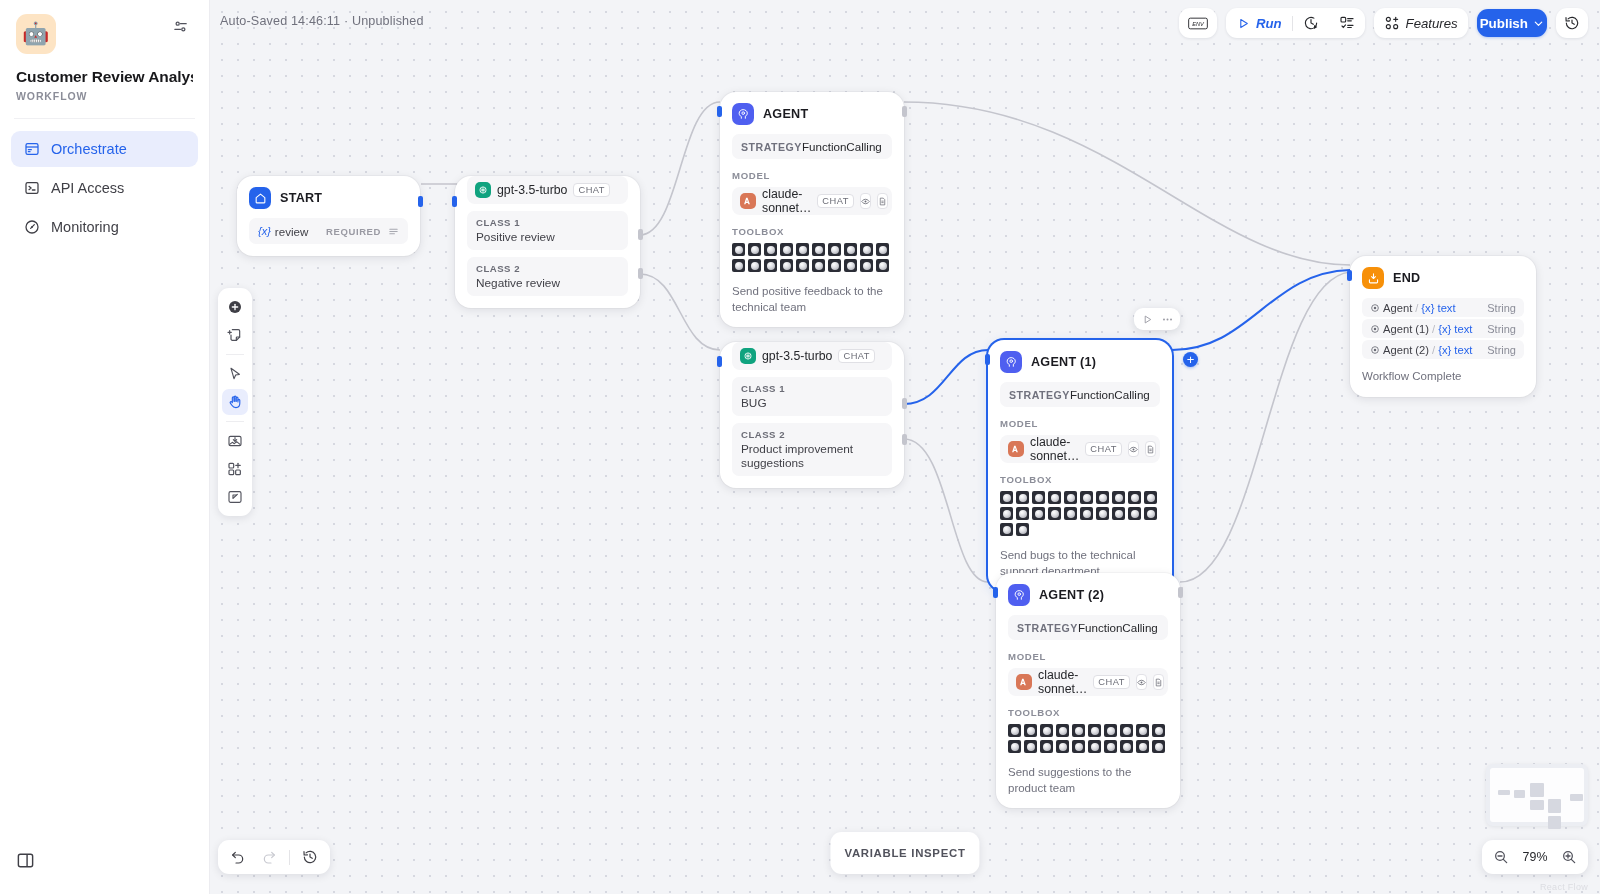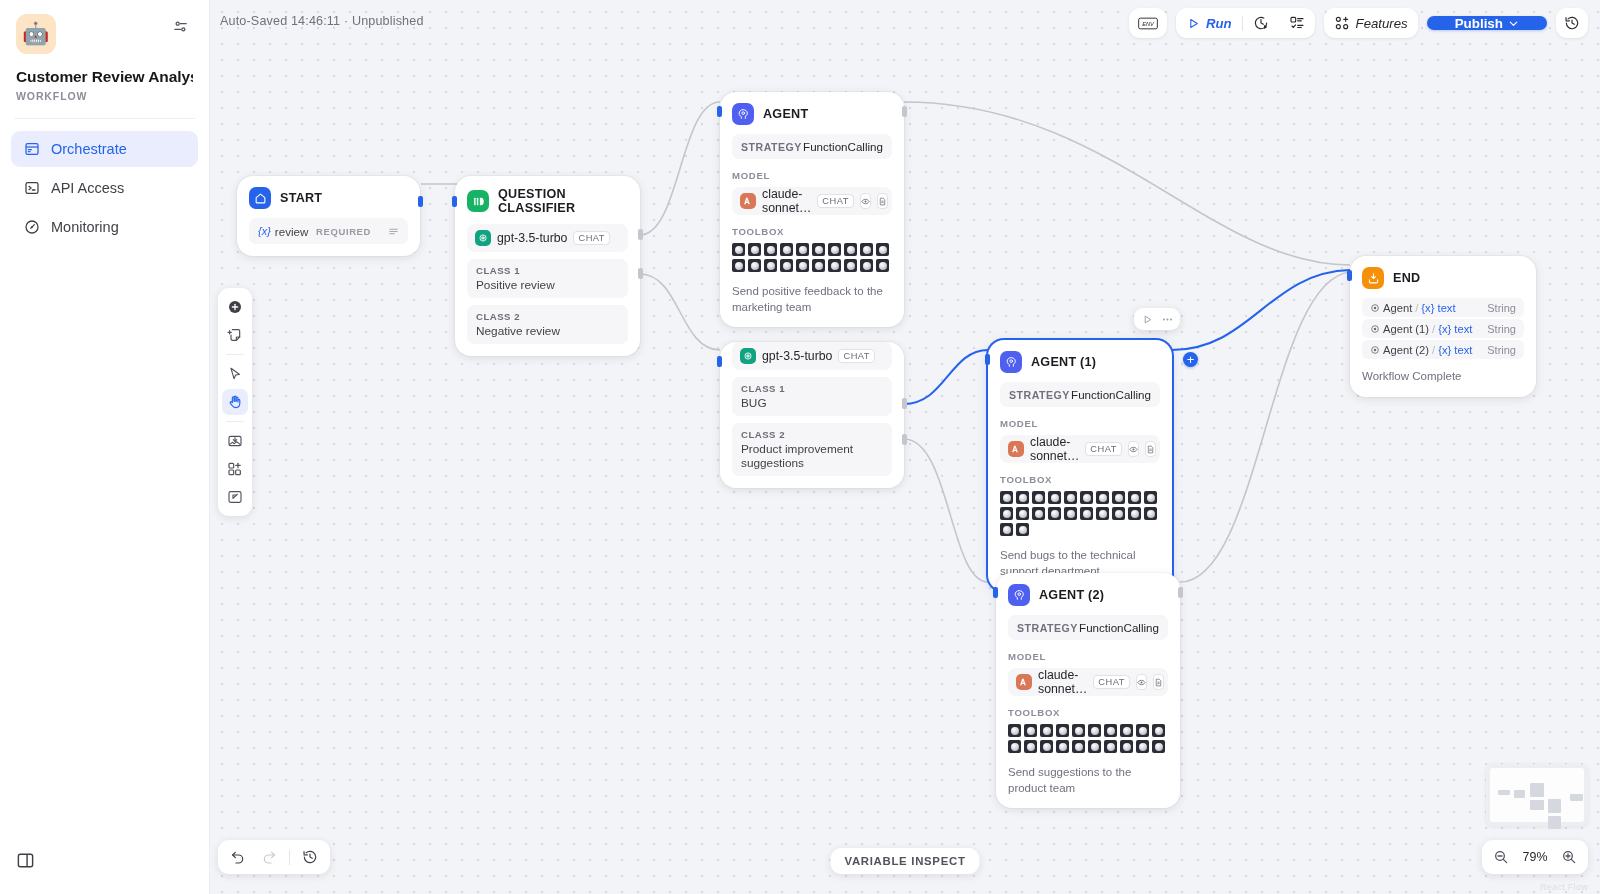--- a/index.html
+++ b/index.html
@@ -65,21 +65,21 @@
   }
   .tr-btn {
     display: flex; align-items: center; gap: 6px; height: 30px; padding: 0 10px;
     font-size: 13.2px; color: #26272b; cursor: pointer; border-radius: 11px; font-style: italic;
   }
   .tr-btn.env { padding: 0 9px; }
   .run-btn { color: #2563eb; font-weight: bold; padding-left: 11px; padding-right: 10px; }
   .vline { width: 1px; height: 15px; background: #e4e4e7; }
   .publish {
     background: #2563eb; color: #fff; font-weight: bold; font-size: 13.4px;
-    height: 14px; padding: 0 28px; border-radius: 11px;
+    height: 28px; padding: 0 3px; border-radius: 11px;
     display: flex; align-items: center; gap: 5px; cursor: pointer;
     box-shadow: 0 1px 3px rgba(37,99,235,.3);
   }
   .icon-btn-solo {
     background: #fff; width: 32px; height: 30px; border-radius: 11px;
     display: flex; align-items: center; justify-content: center; cursor: pointer;
     box-shadow: 0 1px 3px rgba(16,24,40,.09); color: #26272b;
   }
 
   
@@ -144,21 +144,21 @@
 
   .class-row { background: #f6f6f8; border-radius: 7px; padding: 6px 9px; margin-top: 7px; }
   .class-label { font-size: 9.6px; font-weight: bold; letter-spacing: 0.5px; color: #6b6c76; }
   .class-value { font-size: 11.8px; color: #3f3f46; margin-top: 2px; }
 
   .sec-label {
     font-size: 9.6px; font-weight: bold; letter-spacing: 0.7px; color: #8b8d98;
     margin: 11px 0 6px 0;
   }
   .strategy-row {
-    display: flex; align-items: center; justify-content: space-between;
+    display: flex; align-items: center; 
     background: #f6f6f8; border-radius: 7px; height: 25px; padding: 0 9px;
   }
   .strategy-k { font-size: 10.6px; letter-spacing: 0.5px; color: #70717d; font-weight: bold; }
   .strategy-v { font-size: 11.6px; color: #26272b; }
 
   .toolbox-grid { display: flex; flex-wrap: wrap; gap: 3px; }
   .tool-tile {
     width: 13px; height: 13px; border-radius: 2px;
     background: #2b2d36;
     display: flex; align-items: center; justify-content: center;
@@ -199,21 +199,21 @@
   
   .bottom-left-bar {
     position: absolute; left: 8px; bottom: 20px; height: 34px; background: #fff;
     border-radius: 11px; display: flex; align-items: center; padding: 0 6px; gap: 3px;
     box-shadow: 0 2px 8px rgba(16,24,40,.10);
   }
   .blb-btn { width: 28px; height: 28px; border-radius: 7px; display: flex; align-items: center; justify-content: center; color: #3f3f46; cursor: pointer; }
   .blb-btn.disabled { color: #c8c9d0; }
   .var-inspect {
     position: absolute; left: 50%; transform: translateX(-50%); bottom: 20px;
-    background: #fff; border-radius: 11px; height: 26px; display: flex; align-items: center;
+    background: #fff; border-radius: 11px; height: 42px; display: flex; align-items: center;
     padding: 0 14px; font-size: 11.4px; font-weight: bold; letter-spacing: 0.7px; color: #51525c;
     box-shadow: 0 2px 8px rgba(16,24,40,.10); cursor: pointer;
   }
   .minimap {
     position: absolute; right: 12px; bottom: 68px; width: 102px; height: 62px;
     background: #fdfdfe; border-radius: 7px; border: 4px solid #eceef3;
     box-shadow: 0 1px 4px rgba(16,24,40,.08);
   }
   .mm-node { position: absolute; background: #d6d8e0; border-radius: 1px; }
   .zoom-bar {
@@ -446,44 +446,34 @@
           </svg>
         </div>
         <div class="node-title">START</div>
       </div>
       <div class="node-body">
         <div class="field-row">
           <span style="display:flex;align-items:center;">
             <span class="var-chip">{x}</span>
             <span>review</span>
           </span>
-          <span style="display:flex;align-items:center;gap:17px;">
+          <span style="display:flex;align-items:center;gap:7px;">
             <span class="req">REQUIRED</span>
             <svg width="11" height="11" viewBox="0 0 24 24" fill="none" stroke="#a7a8b0" stroke-width="2.2" stroke-linecap="round">
               <line x1="4" y1="7" x2="20" y2="7"></line>
                 <line x1="4" y1="12" x2="20" y2="12"></line>
                 <line x1="4" y1="17" x2="14" y2="17"></line>
             </svg>
           </span>
         </div>
       </div>
       <div class="port" style="right:-3px; top:20px;"></div>
     </div>
 
     <div class="node" style="left:245px; top:176px; width:185px;">
-      <div class="node-head">
-        <div class="node-icon ni-green">
-          <svg width="13" height="13" viewBox="0 0 24 24" fill="#fff" stroke="none">
-            <rect x="4" y="5" width="2.6" height="14" rx="1"></rect>
-            <rect x="9" y="5" width="2.6" height="14" rx="1"></rect>
-            <path d="M14.5 5h2a5.2 7 0 0 1 0 14h-2z"></path>
-          </svg>
-        </div>
-        <div class="node-title">QUESTION CLASSIFIER</div>
-      </div>
       <div class="node-body">
         <div class="model-pill">
           <span class="model-ico mi-openai">
             <svg width="10" height="10" viewBox="0 0 24 24" fill="none" stroke="#fff" stroke-width="1.8">
               <circle cx="12" cy="12" r="7.5"></circle>
                 <path d="M12 4.5v15M4.8 8.2l14.4 7.6M19.2 8.2 4.8 15.8"></path>
             </svg>
           </span>
           <span>gpt-3.5-turbo</span>
           <span class="tag">CHAT</span>
@@ -596,21 +586,21 @@
             <span class="tool-tile">
               <i></i>
             </span>
             <span class="tool-tile">
               <i></i>
             </span>
             <span class="tool-tile">
               <i></i>
             </span>
           </div>
-        <div class="node-desc">Send positive feedback to the marketing team</div>
+        <div class="node-desc">Send positive feedback to the technical team</div>
       </div>
       <div class="port" style="left:-3px; top:14px;"></div>
       <div class="port grey" style="right:-3px; top:14px;"></div>
     </div>
 
     <div class="node" style="left:510px; top:342px; width:184px;">
       <div class="node-body">
         <div class="model-pill">
           <span class="model-ico mi-openai">
             <svg width="10" height="10" viewBox="0 0 24 24" fill="none" stroke="#fff" stroke-width="1.8">

